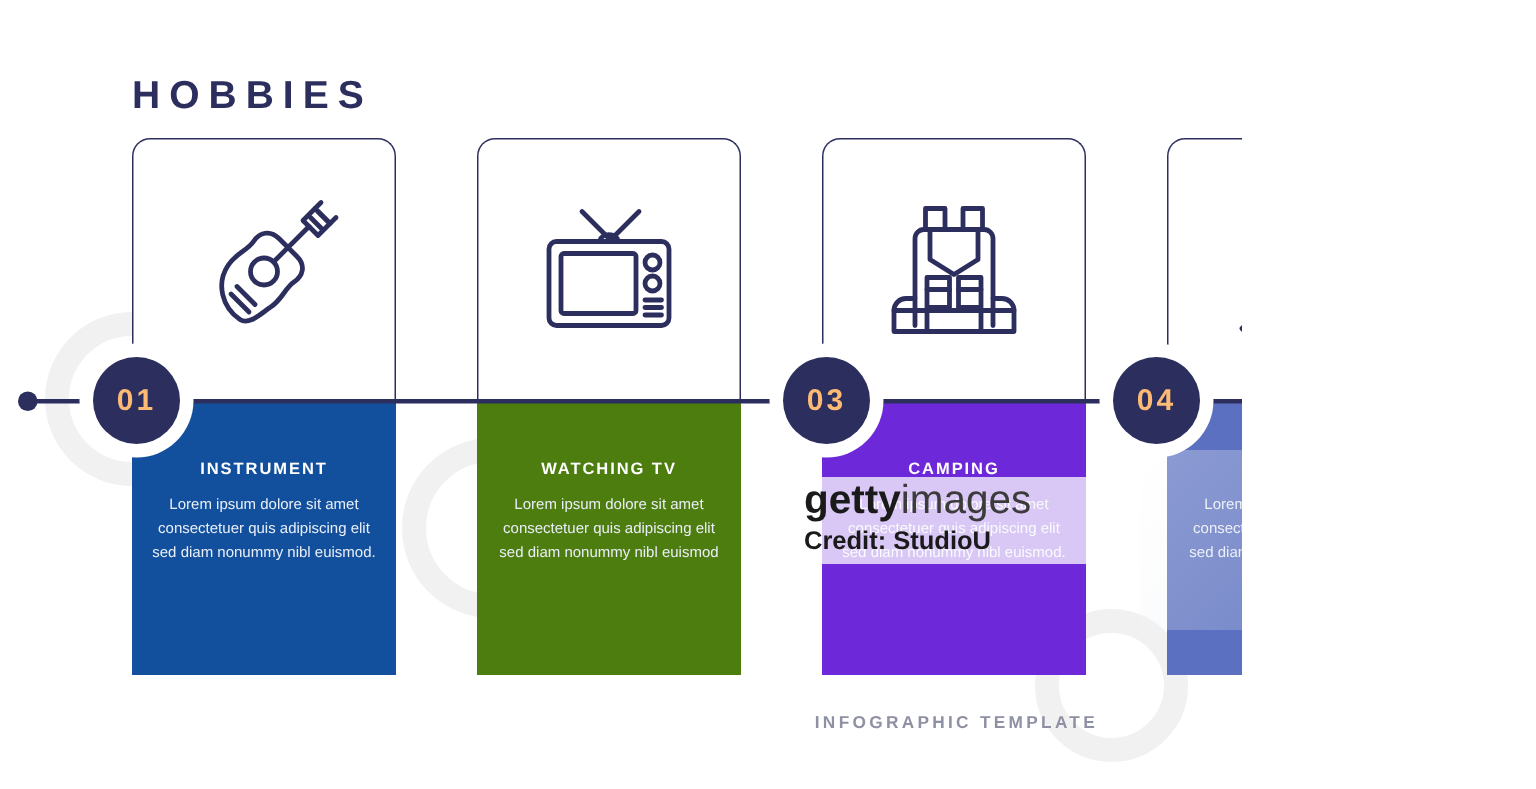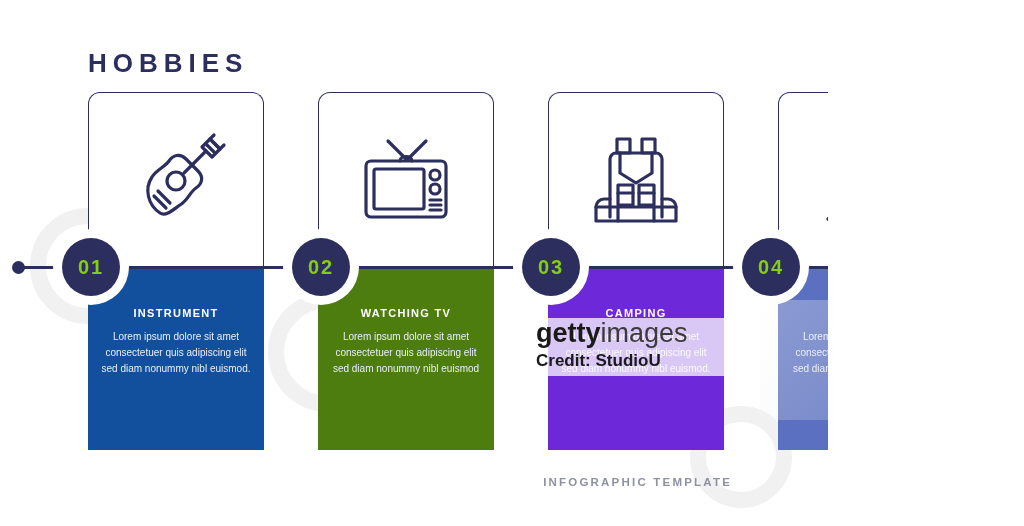--- a/index.html
+++ b/index.html
@@ -60,21 +60,21 @@
   .panel .cap{
     font-size:11px;font-weight:700;letter-spacing:1.3px;color:#ffffff;
     line-height:15px;margin:0 0 8px 0;
   }
   .panel .body{
     font-size:10px;color:#e9eef7;line-height:16px;margin:0;
   }
 
   .num-circle{
     position:absolute;top:238px;width:58px;height:58px;border-radius:50%;
-    background:#2c2f5e;color:#84cc16;
+    background:#2c2f5e;color:#fdba74;
     display:flex;align-items:center;justify-content:center;
     font-size:20px;font-weight:700;letter-spacing:2px;
     box-shadow:0 0 0 9px #ffffff;
     z-index:6;
   }
 
   .footer{
     position:absolute;right:96px;top:476px;
     font-size:11.5px;letter-spacing:2.2px;color:#8e90a3;font-weight:600;
   }
@@ -158,21 +158,20 @@
         <line x1="76" y1="76" x2="87" y2="76"></line>
         <line x1="76" y1="81" x2="87" y2="81"></line>
       </svg>
       </span>
     </div>
     <div class="panel" style="background:#4d7c0f;">
       <p class="cap">WATCHING TV</p>
       <p class="body">Lorem ipsum dolore sit amet consectetuer quis adipiscing elit sed diam nonummy nibl euismod</p>
     </div>
   </div>
-  <div class="num-circle" style="left:292px;">02</div>
 
   <div class="step" style="left:548px;">
     <div class="icon-box">
       <span>
       <svg width="104" height="104" viewBox="0 0 104 104" fill="none" stroke="#2c2f5e" stroke-width="3.2" stroke-linecap="round" stroke-linejoin="round">
         <rect x="33" y="10" width="13" height="14"></rect>
         <rect x="58" y="10" width="13" height="14"></rect>
         <path d="M26 88 V30 a6 6 0 0 1 6-6 h40 a6 6 0 0 1 6 6 V88"></path>
         <path d="M36 24 V44 L52 54 L68 44 V24"></path>
         <rect x="34" y="56" width="15" height="20"></rect>

